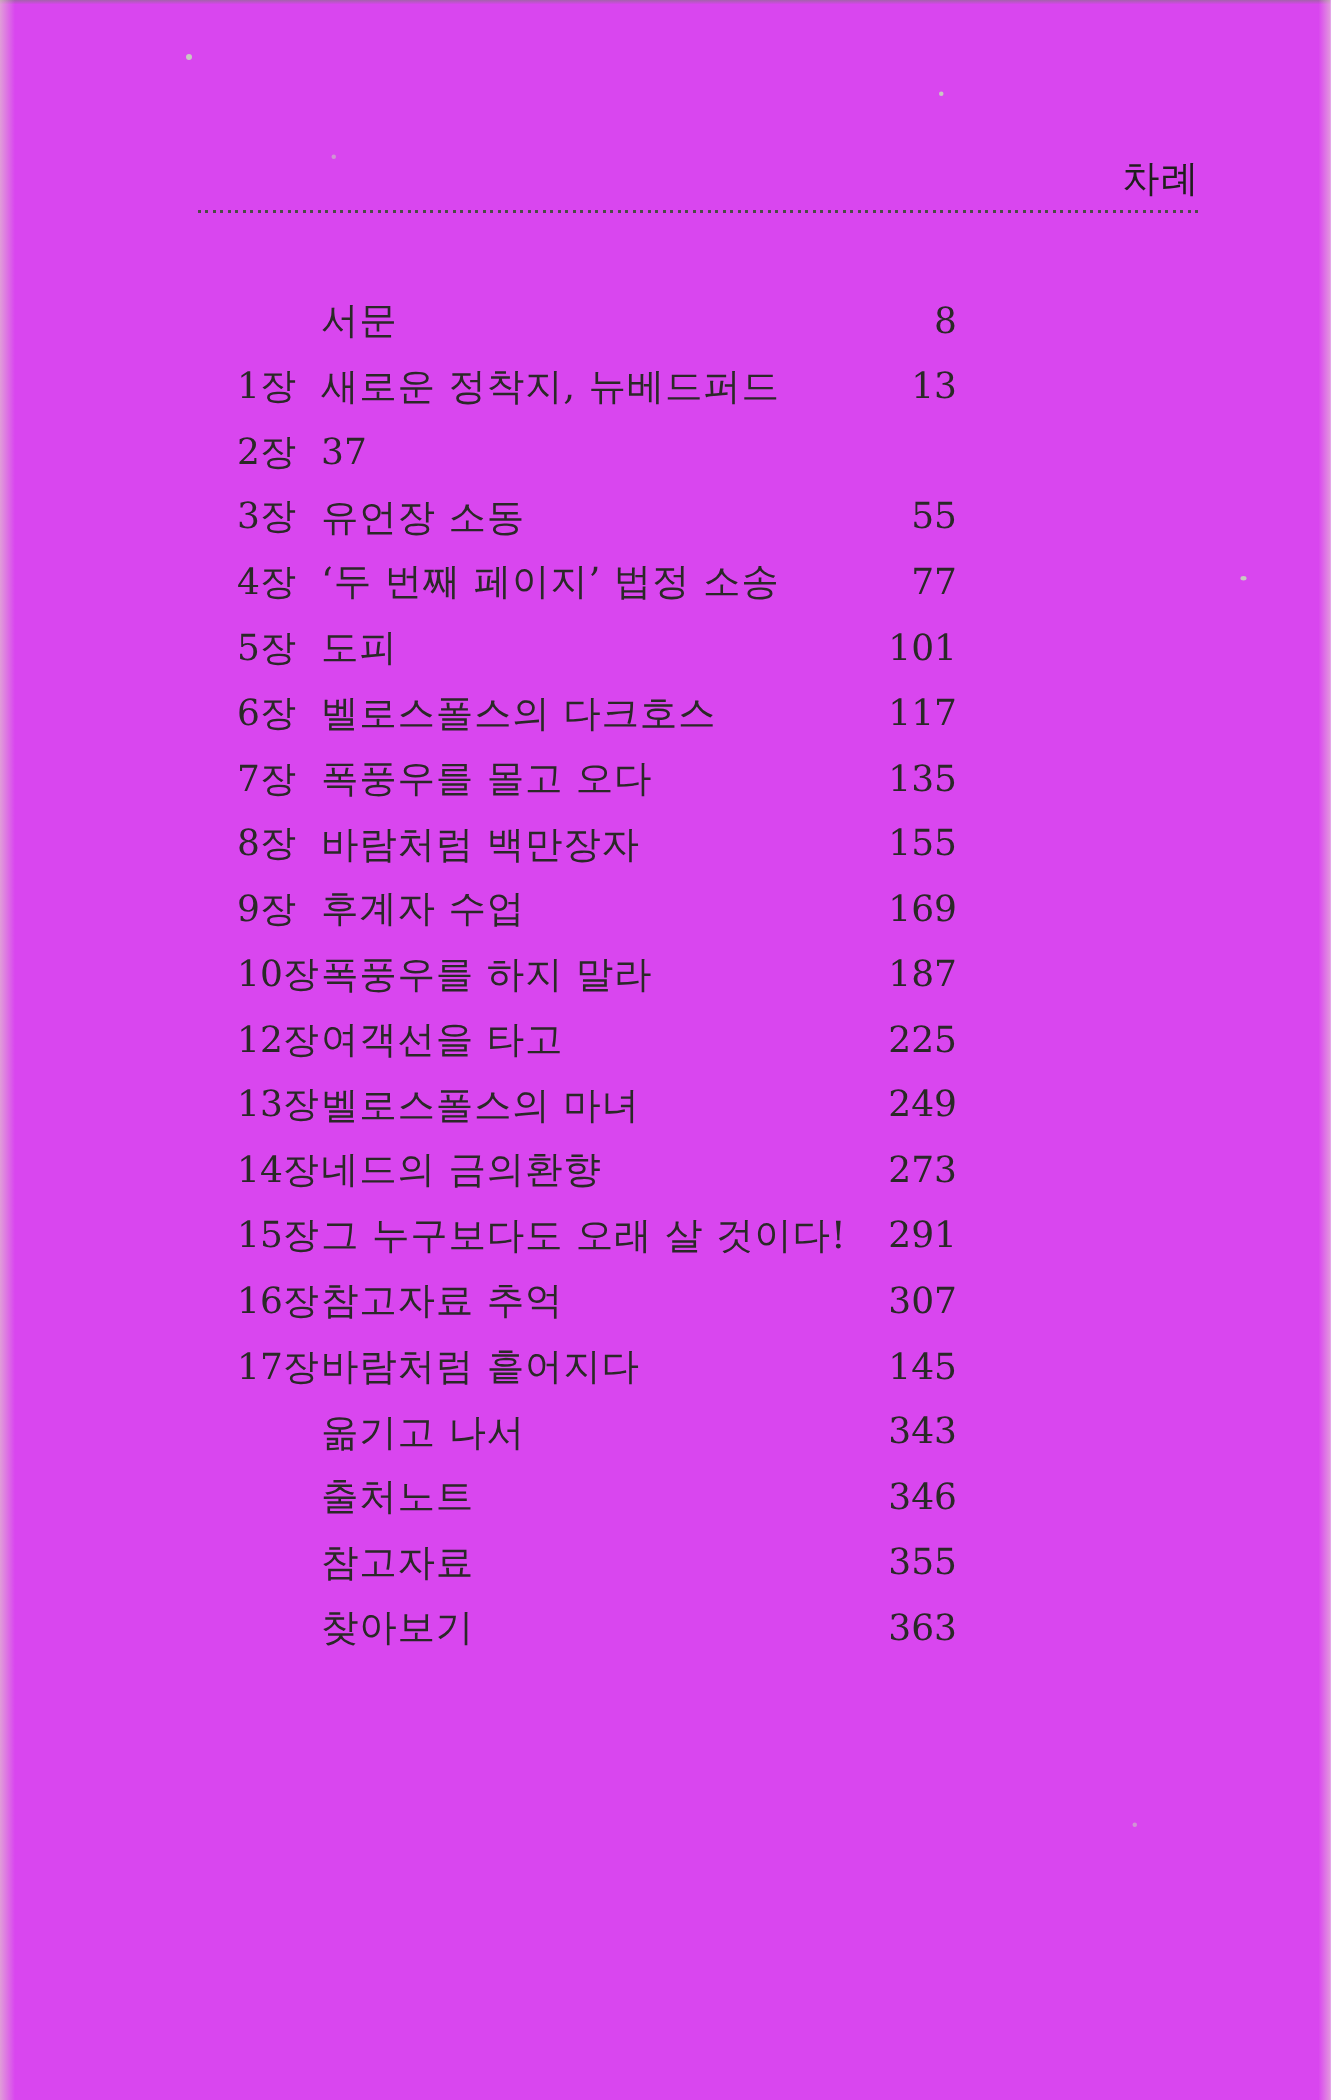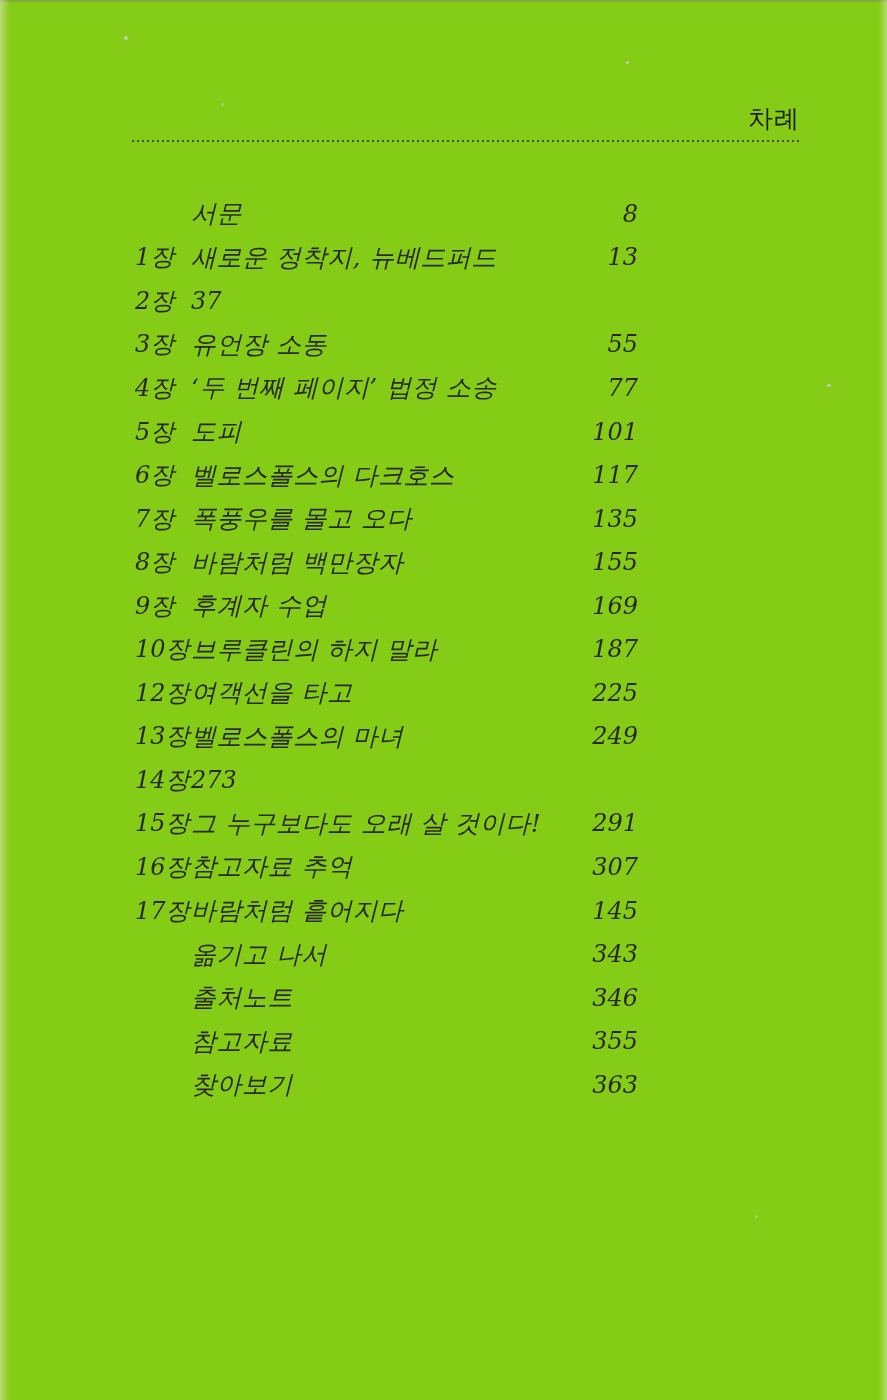--- a/index.html
+++ b/index.html
@@ -5,21 +5,21 @@
   html, body {
     margin: 0;
     padding: 0;
     background: #e8e8e6;
   }
   .page {
     position: relative;
     width: 887px;
     height: 1400px;
     margin: 0 auto;
-    background: #84cc16;
+    background: #d946ef;
     overflow: hidden;
     font-family: "DejaVu Serif", "Liberation Serif", serif;
     color: #2a2927;
   }
   
   .scan-top-edge {
     position: absolute; top: 0; left: 0; width: 100%; height: 3px;
     background: linear-gradient(to bottom, rgba(120,120,114,0.55), rgba(120,120,114,0));
   }
   .scan-left-edge {
@@ -59,31 +59,31 @@
       #4c4b47 0px, #4c4b47 2px,
       transparent 2px, transparent 5px
     );
   }
 
   .toc-list {
     position: absolute;
     top: 192px;
     left: 135px;
     width: 503px;
-    font-style: italic;
   }
   .toc-row {
     display: flex;
     align-items: center;
     height: 43.55px;
   }
   .toc-chapter {
     flex: 0 0 56px;
     font-size: 24px;
     white-space: nowrap;
+    margin-left: 23px;
   }
   .toc-title {
     flex: 1 1 auto;
     font-size: 25px;
     white-space: nowrap;
     letter-spacing: 0.5px;
   }
   .toc-page {
     flex: 0 0 auto;
     font-size: 24px;
@@ -163,39 +163,40 @@
     </div>
 
     <div class="toc-row">
       <span class="toc-chapter">9장</span>
       <span class="toc-title">후계자 수업</span>
       <span class="toc-page">169</span>
     </div>
 
     <div class="toc-row">
       <span class="toc-chapter">10장</span>
-      <span class="toc-title">브루클린의 하지 말라</span>
+      <span class="toc-title">폭풍우를 하지 말라</span>
       <span class="toc-page">187</span>
     </div>
 
 
     <div class="toc-row">
       <span class="toc-chapter">12장</span>
       <span class="toc-title">여객선을 타고</span>
       <span class="toc-page">225</span>
     </div>
 
     <div class="toc-row">
       <span class="toc-chapter">13장</span>
       <span class="toc-title">벨로스폴스의 마녀</span>
       <span class="toc-page">249</span>
     </div>
 
     <div class="toc-row">
       <span class="toc-chapter">14장</span>
+      <span class="toc-title">네드의 금의환향</span>
       <span class="toc-page">273</span>
     </div>
 
     <div class="toc-row">
       <span class="toc-chapter">15장</span>
       <span class="toc-title">그 누구보다도 오래 살 것이다!</span>
       <span class="toc-page">291</span>
     </div>
 
     <div class="toc-row">

